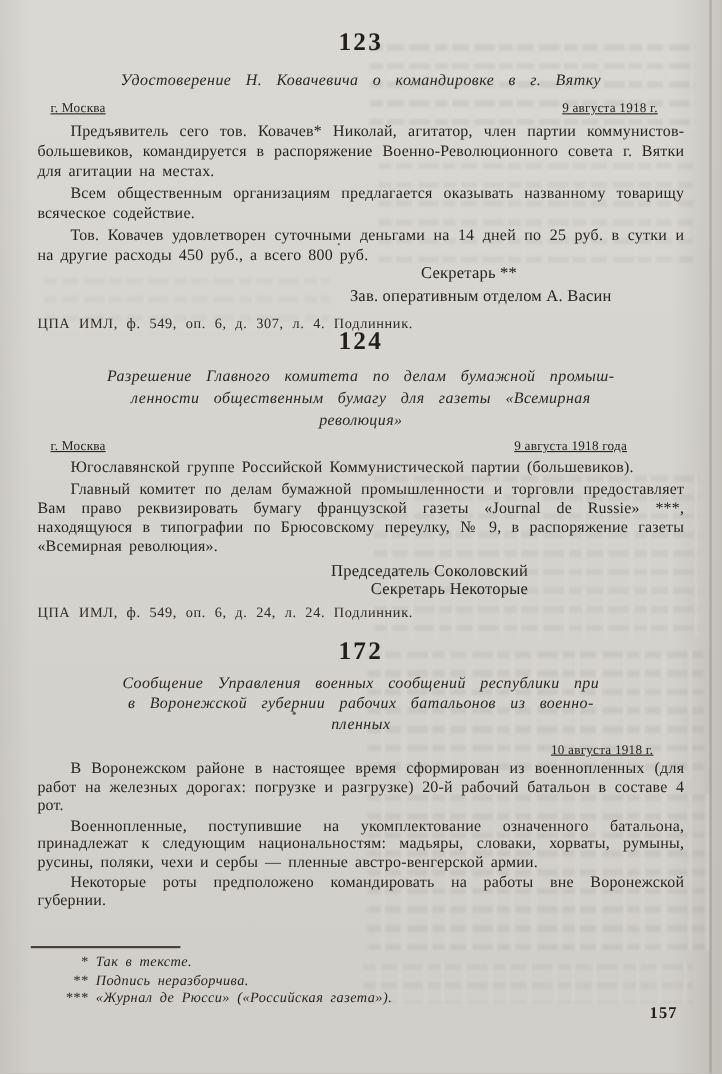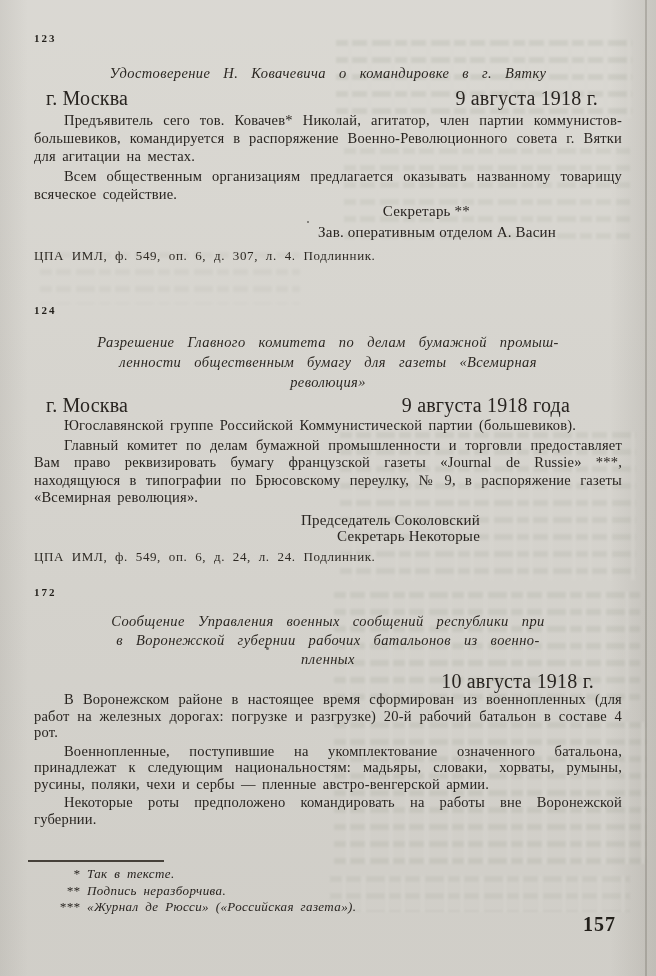--- a/index.html
+++ b/index.html
@@ -49,33 +49,33 @@
   .speck{position:absolute;border-radius:50%;background:rgba(45,42,38,0.65);}
   .s1{left:266px;top:647px;width:3px;height:3px;}
   .s2{left:307px;top:221px;width:2px;height:2px;}
 
   .doc{position:absolute;left:34px;width:588px;}
   .doc-123{top:28px;}
   .doc-124{top:300px;}
   .doc-125{top:582px;}
 
   .doc-number{
-    margin:0;text-align:left;
-    font-size:11px;line-height:20px;font-weight:bold;letter-spacing:2px;
+    margin:0;text-align:center;
+    font-size:23px;line-height:20px;font-weight:bold;letter-spacing:2px;
     color:#221f1a;
   }
   .doc-title{font-style:italic;text-align:center;font-size:14.5px;
     letter-spacing:0.4px;word-spacing:9px;color:#2b2722;}
   .doc-123 .doc-title{margin-top:14px;line-height:22px;}
   .doc-124 .doc-title{margin-top:12px;line-height:20px;font-style:italic;}
   .doc-125 .doc-title{margin-top:10px;line-height:19px;}
   .title-line{white-space:nowrap;}
 
   .dateline{display:flex;justify-content:space-between;align-items:baseline;
-    font-size:20px;letter-spacing:0.2px;}
+    font-size:12px;letter-spacing:0.2px;text-decoration:underline;}
   .doc-123 .dateline{margin-top:5px;line-height:19px;}
   .doc-124 .dateline{margin-top:5px;line-height:17px;}
   .doc-125 .dateline{margin-top:4px;line-height:16px;justify-content:flex-end;}
   .place{padding-left:12px;}
   .doc-123 .date{padding-right:24px;}
   .doc-124 .date{padding-right:52px;}
   .doc-125 .date{padding-right:28px;}
 
   .body-par{
     margin:2px 0 0;text-align:justify;text-indent:30px;
@@ -108,21 +108,21 @@
   .footnotes{
     position:absolute;left:34px;top:866px;width:560px;
     font-style:italic;font-size:13px;line-height:16.5px;
     letter-spacing:0.4px;word-spacing:3px;
   }
   .fn{display:flex;}
   .fn-marker{flex:none;width:46px;text-align:right;padding-right:7px;}
 
   .page-number{
     position:absolute;top:913px;right:40px;
-    font-weight:bold;font-size:20px;letter-spacing:1px;color:#221f1a;
+    font-weight:bold;font-size:15px;letter-spacing:1px;color:#221f1a;
   }
 </style>
 </head>
 <body>
 
 <div class="page">
 
   <div class="bleed b1"></div>
   <div class="bleed b2"></div>
   <div class="bleed b3"></div>
@@ -138,20 +138,21 @@
     <h2 class="doc-number">123</h2>
     <div class="doc-title">
       <div class="title-line">Удостоверение Н. Ковачевича о командировке в г. Вятку</div>
     </div>
     <div class="dateline">
       <span class="place">г. Москва</span>
       <span class="date">9 августа 1918 г.</span>
     </div>
     <p class="body-par">Предъявитель сего тов. Ковачев* Николай, агитатор, член партии коммунистов-большевиков, командируется в распоряжение Военно-Революционного совета г. Вятки для агитации на местах.</p>
     <p class="body-par">Всем общественным организациям предлагается оказывать названному товарищу всяческое содействие.</p>
+    <p class="body-par">Тов. Ковачев удовлетворен суточными деньгами на 14 дней по 25 руб. в сутки и на другие расходы 450 руб., а всего 800 руб.</p>
     <div class="sig sig-2">Секретарь **</div>
     <div class="sig sig-1">Зав. оперативным отделом А. Васин</div>
     <div class="source">ЦПА ИМЛ, ф. 549, оп. 6, д. 307, л. 4. Подлинник.</div>
   </section>
 
   <section class="doc doc-124">
     <h2 class="doc-number">124</h2>
     <div class="doc-title">
       <div class="title-line">Разрешение Главного комитета по делам бумажной промыш-</div>
       <div class="title-line">ленности общественным бумагу для газеты «Всемирная</div>

